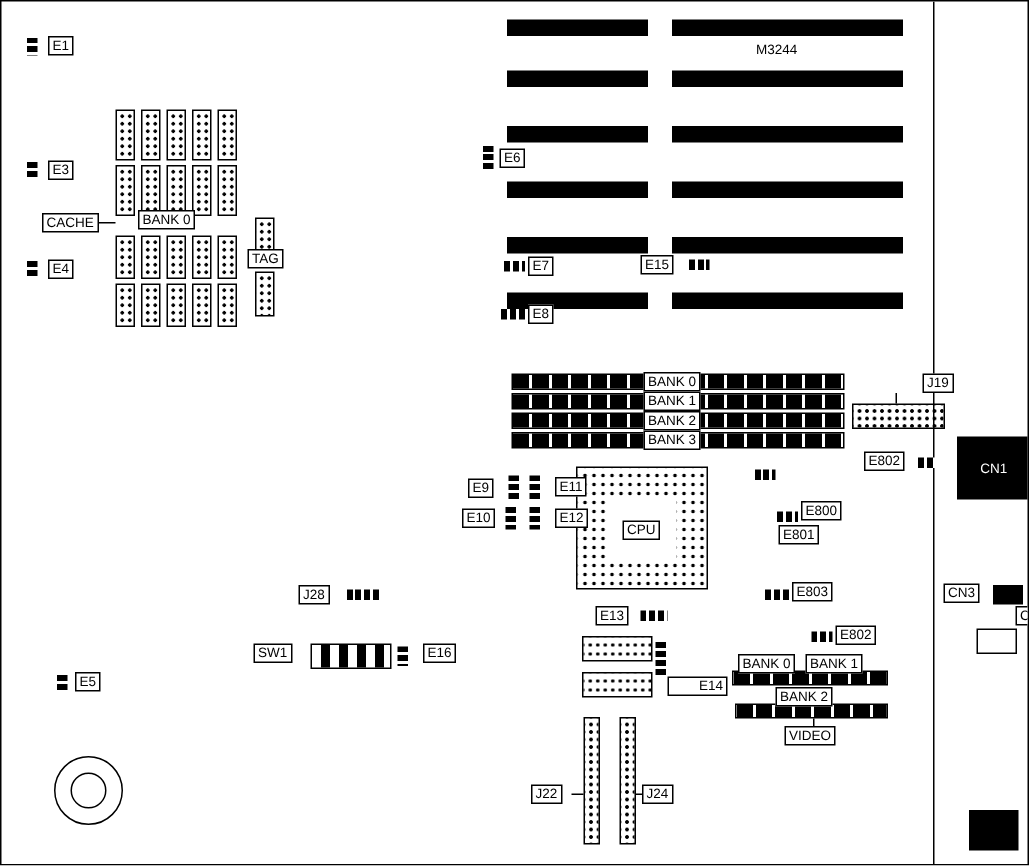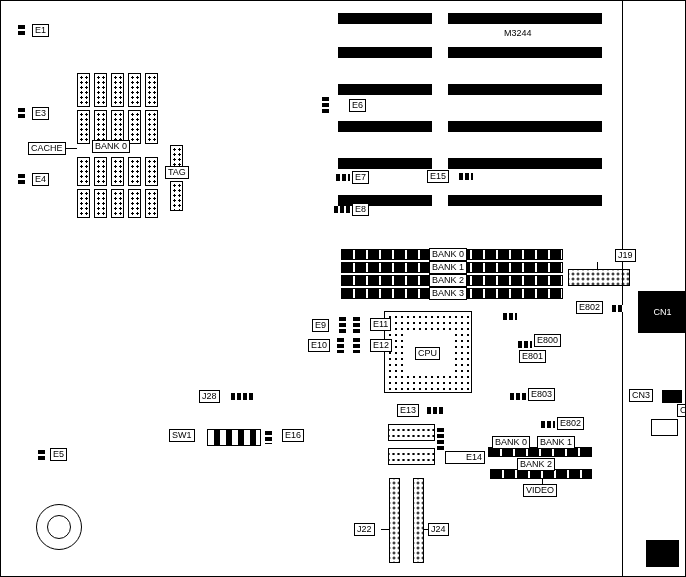--- a/index.html
+++ b/index.html
@@ -78,21 +78,21 @@
 
   <div class="chip-v" style="left:169px; top:144px; height:29px;"></div>
   <div class="chip-v" style="left:169px; top:180px; height:30px;"></div>
 
   <div class="line" style="left:65px; top:147px; width:11px; height:1px;"></div>
   <div class="lbl" style="left:27px; top:141px;">CACHE</div>
   <div class="lbl" style="left:91px; top:139px;">BANK 0</div>
   <div class="lbl" style="left:164px; top:165px;">TAG</div>
 
   <div class="pins-v" style="left:321px; top:96px; height:16px;"></div>
-  <div class="lbl" style="left:332px; top:98px;margin-left:16px;">E6</div>
+  <div class="lbl" style="left:332px; top:98px;">E6</div>
   <div class="pins-h" style="left:335px; top:173px; width:14px;"></div>
   <div class="lbl" style="left:351px; top:170px;">E7</div>
   <div class="lbl" style="left:426px; top:169px;">E15</div>
   <div class="pins-h" style="left:458px; top:172px; width:14px;"></div>
   <div class="pins-h" style="left:333px; top:205px; width:16px;"></div>
   <div class="lbl" style="left:351px; top:202px;">E8</div>
 
   <div class="simm" style="left:340px; top:248px; width:222px; height:11px;"></div>
   <div class="simm" style="left:340px; top:261px; width:222px; height:11px;"></div>
   <div class="simm" style="left:340px; top:274px; width:222px; height:11px;"></div>

